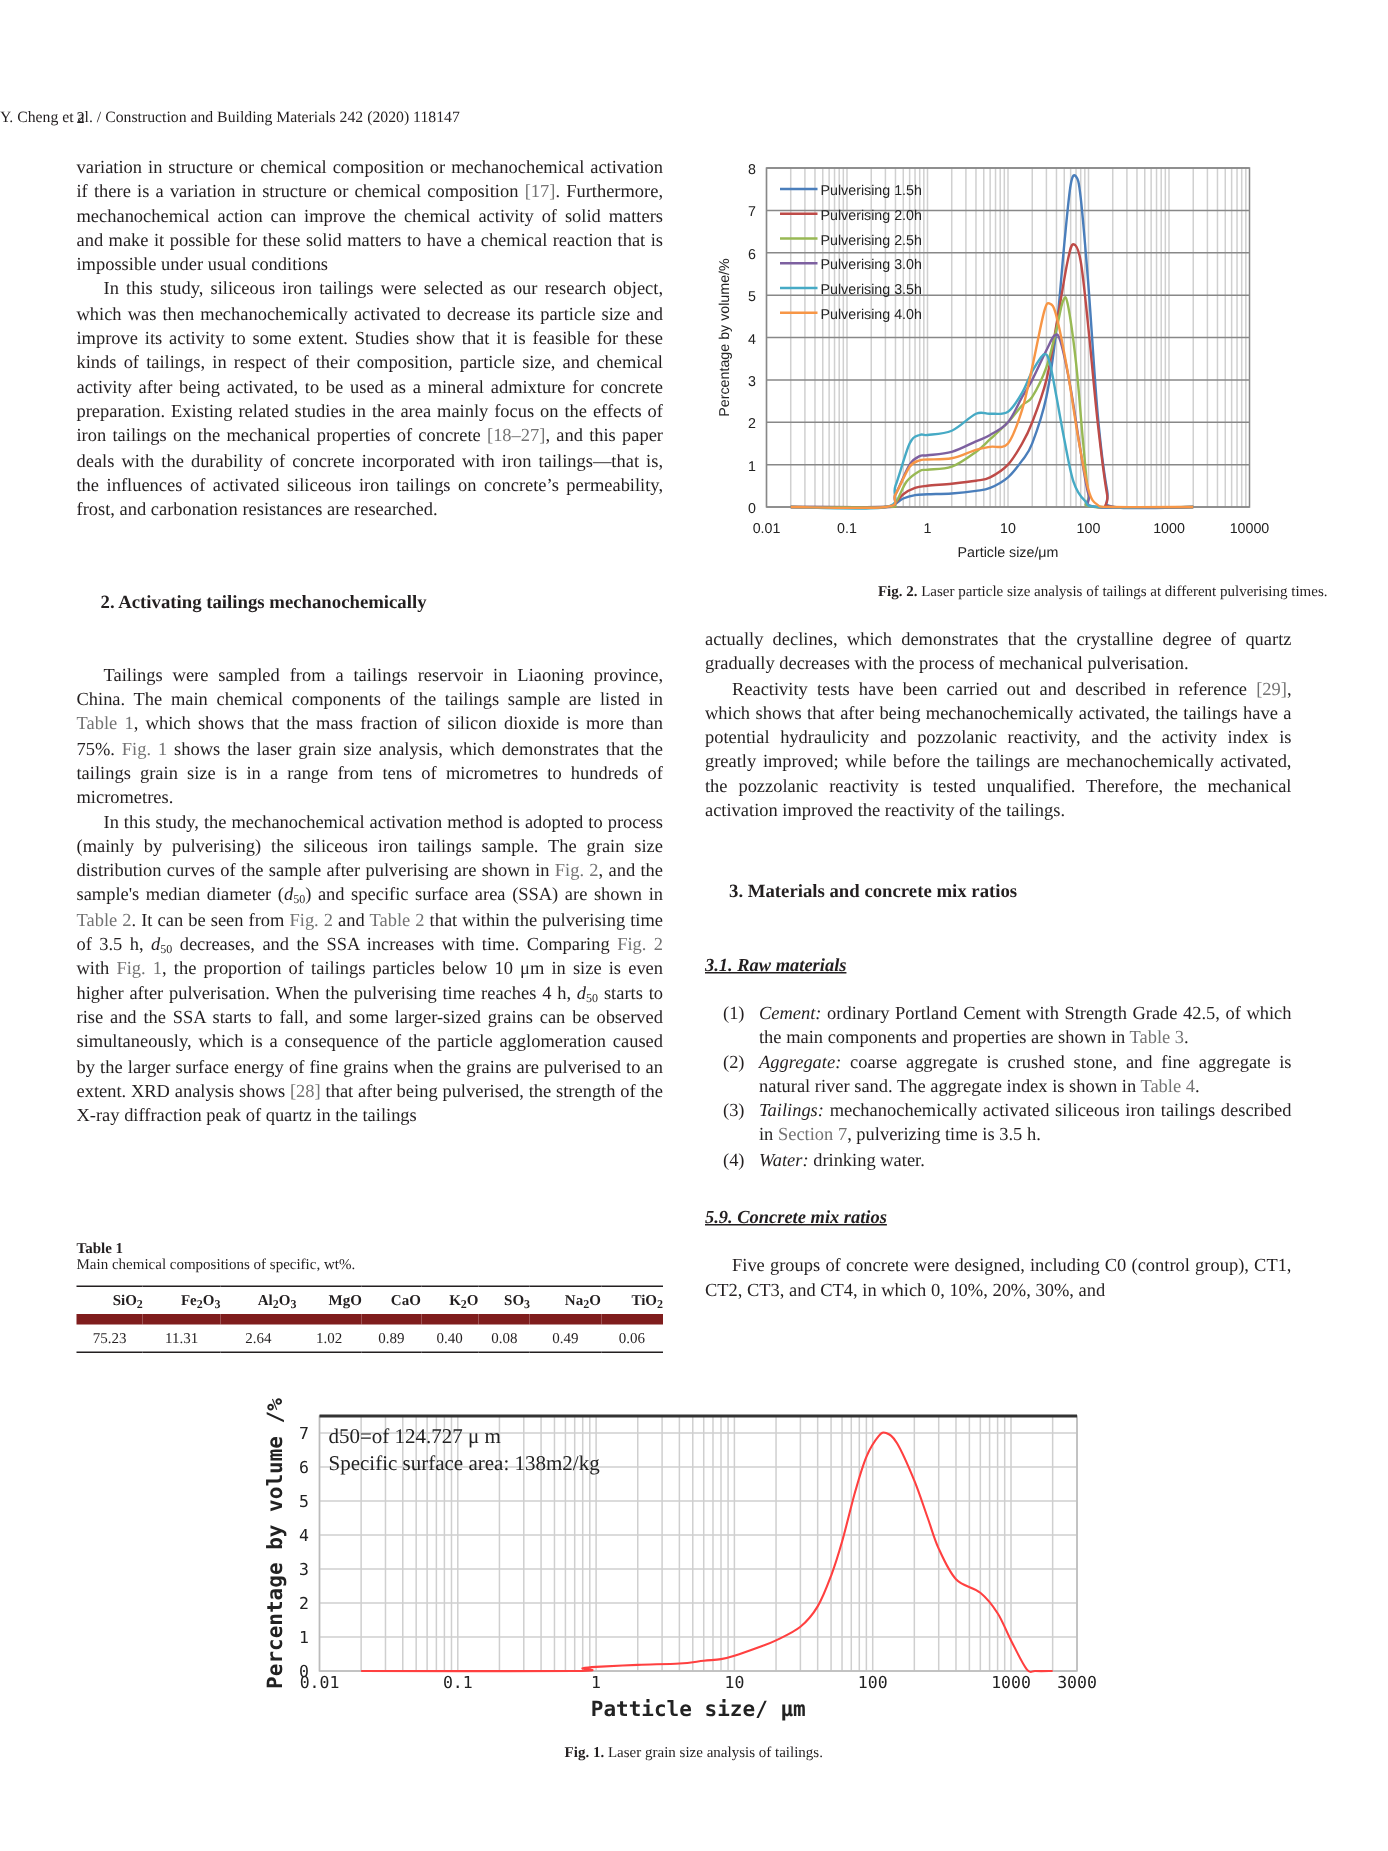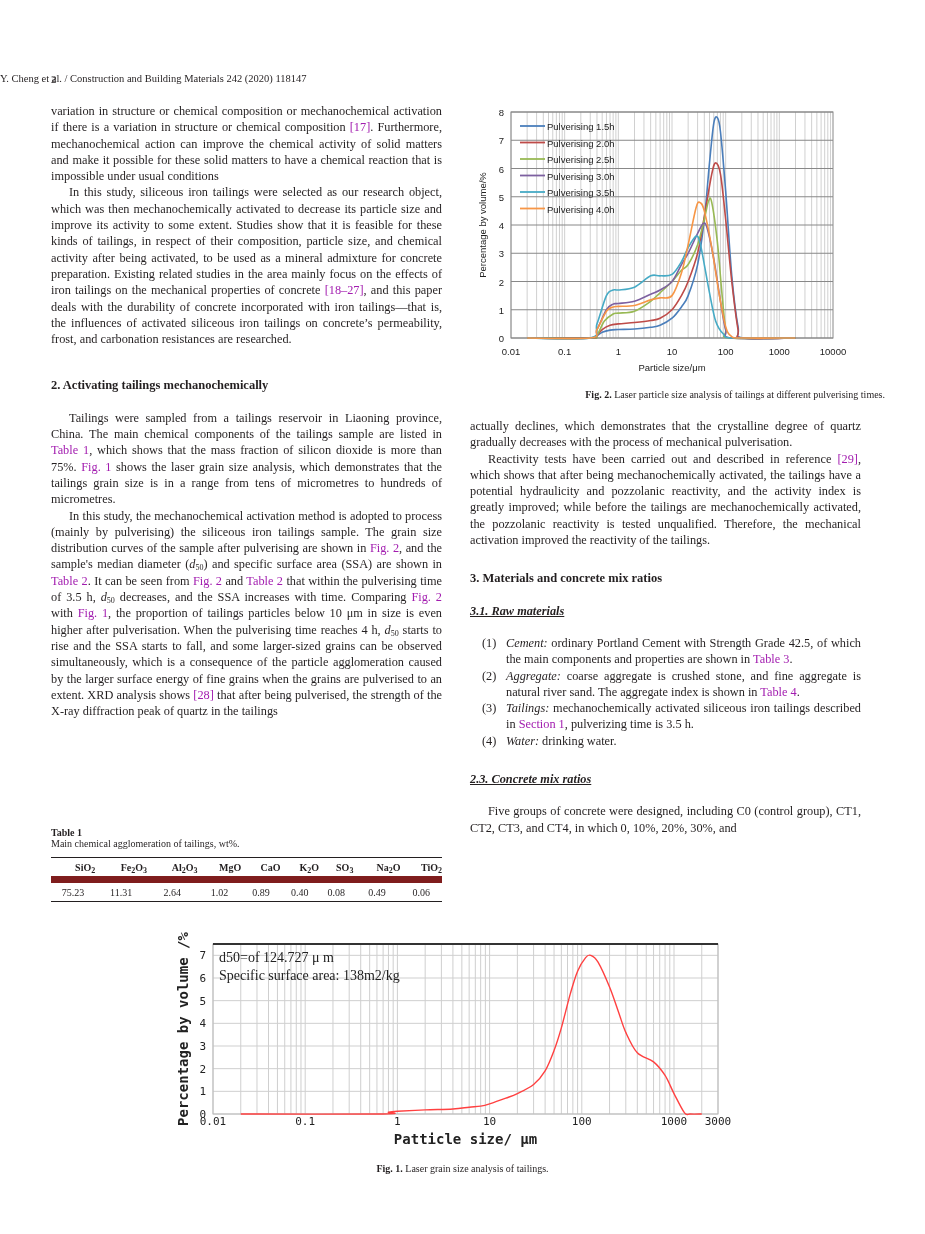--- a/index.html
+++ b/index.html
@@ -4,22 +4,22 @@
 <style>
   html, body { margin: 0; padding: 0; background: #fff; }
   body { width: 925px; height: 1234px; position: relative; overflow: hidden;
          font-family: "Liberation Serif", "DejaVu Serif", serif; color: #231f20; }
   .abs { position: absolute; }
   .page-num { left: 51px; top: 73px; font-size: 11px; }
   .running-head { left: 0; width: 925px; top: 73px; text-align: left; font-size: 10.5px; }
   .col { position: absolute; font-size: 12.3px; line-height: 16.3px; text-align: justify; }
   .col p { margin: 0; }
   .col p.indent { text-indent: 18px; }
-  .link { color: #a21caf; }
-  .sec-head { font-weight: bold; font-size: 12.5px; margin: 0; }
+  .link { color: #737373; }
+  .sec-head { font-weight: bold; font-size: 12.5px; margin: 16px; }
   .subsec-head { font-style: italic; font-size: 12.3px; margin: 0; text-decoration: underline; }
   .list-item { position: relative; padding-left: 36px; }
   .list-item .num { position: absolute; left: 12px; top: 0; }
   sub { font-size: 8px; vertical-align: -2px; line-height: 0; }
   .table1 { position: absolute; left: 51px; top: 827px; width: 391px; font-size: 10px; }
   .table1 .tlabel { font-weight: bold; }
   .table1 table { width: 100%; border-collapse: collapse; margin-top: 8px; }
   .table1 th { font-weight: bold; border-top: 1px solid #231f20; border-bottom: 7px solid #7f1d1d; padding: 4px 0 3px; text-align: right; }
   .table1 td { padding: 4px 0 3px; text-align: center; border-bottom: 1px solid #231f20; }
   .caption { position: absolute; font-size: 10px; text-align: center; }
@@ -37,21 +37,21 @@
   <p class="indent"><span>In this study, siliceous iron tailings were selected as our research object, which was then mechanochemically activated to decrease its particle size and improve its activity to some extent. Studies show that it is feasible for these kinds of tailings, in respect of their composition, particle size, and chemical activity after being activated, to be used as a mineral admixture for concrete preparation. Existing related studies in the area mainly focus on the effects of iron tailings on the mechanical properties of concrete </span><span class="link">[18–27]</span><span>, and this paper deals with the durability of concrete incorporated with iron tailings—that is, the influences of activated siliceous iron tailings on concrete’s permeability, frost, and carbonation resistances are researched.</span></p>
   <div style="height:30px"></div>
   <h2 class="sec-head">2. Activating tailings mechanochemically</h2>
   <div style="height:16px"></div>
   <p class="indent"><span>Tailings were sampled from a tailings reservoir in Liaoning province, China. The main chemical components of the tailings sample are listed in </span><span class="link">Table 1</span><span>, which shows that the mass fraction of silicon dioxide is more than 75%. </span><span class="link">Fig. 1</span><span> shows the laser grain size analysis, which demonstrates that the tailings grain size is in a range from tens of micrometres to hundreds of micrometres.</span></p>
   <p class="indent"><span>In this study, the mechanochemical activation method is adopted to process (mainly by pulverising) the siliceous iron tailings sample. The grain size distribution curves of the sample after pulverising are shown in </span><span class="link">Fig. 2</span><span>, and the sample's median diameter (</span><i>d</i><sub>50</sub><span>) and specific surface area (SSA) are shown in </span><span class="link">Table 2</span><span>. It can be seen from </span><span class="link">Fig. 2</span><span> and </span><span class="link">Table 2</span><span> that within the pulverising time of 3.5 h, </span><i>d</i><sub>50</sub><span> decreases, and the SSA increases with time. Comparing </span><span class="link">Fig. 2</span><span> with </span><span class="link">Fig. 1</span><span>, the proportion of tailings particles below 10 μm in size is even higher after pulverisation. When the pulverising time reaches 4 h, </span><i>d</i><sub>50</sub><span> starts to rise and the SSA starts to fall, and some larger-sized grains can be observed simultaneously, which is a consequence of the particle agglomeration caused by the larger surface energy of fine grains when the grains are pulverised to an extent. XRD analysis shows </span><span class="link">[28]</span><span> that after being pulverised, the strength of the X-ray diffraction peak of quartz in the tailings</span></p>
 </div>
 
 <div class="table1">
   <div class="tlabel">Table 1</div>
-  <div>Main chemical agglomeration of tailings, wt%.</div>
+  <div>Main chemical compositions of specific, wt%.</div>
   <table>
     <thead>
         <tr id="t1-head">
           <th><span>SiO</span><sub>2</sub></th>
           <th><span>Fe</span><sub>2</sub><span>O</span><sub>3</sub></th>
           <th><span>Al</span><sub>2</sub><span>O</span><sub>3</sub></th>
           <th><span>MgO</span></th>
           <th><span>CaO</span></th>
           <th><span>K</span><sub>2</sub><span>O</span></th>
           <th><span>SO</span><sub>3</sub></th>
@@ -197,25 +197,25 @@
   <p>actually declines, which demonstrates that the crystalline degree of quartz gradually decreases with the process of mechanical pulverisation.</p>
   <p class="indent"><span>Reactivity tests have been carried out and described in reference </span><span class="link">[29]</span><span>, which shows that after being mechanochemically activated, the tailings have a potential hydraulicity and pozzolanic reactivity, and the activity index is greatly improved; while before the tailings are mechanochemically activated, the pozzolanic reactivity is tested unqualified. Therefore, the mechanical activation improved the reactivity of the tailings.</span></p>
   <div style="height:22px"></div>
   <h2 class="sec-head">3. Materials and concrete mix ratios</h2>
   <div style="height:16px"></div>
   <h3 class="subsec-head">3.1. Raw materials</h3>
   <div style="height:16px"></div>
   <div id="raw-list">
       <div class="list-item"><span class="num">(1)</span><i>Cement:</i><span> ordinary Portland Cement with Strength Grade 42.5, of which the main components and properties are shown in </span><span class="link">Table 3</span><span>.</span></div>
       <div class="list-item"><span class="num">(2)</span><i>Aggregate:</i><span> coarse aggregate is crushed stone, and fine aggregate is natural river sand. The aggregate index is shown in </span><span class="link">Table 4</span><span>.</span></div>
-      <div class="list-item"><span class="num">(3)</span><i>Tailings:</i><span> mechanochemically activated siliceous iron tailings described in </span><span class="link">Section 1</span><span>, pulverizing time is 3.5 h.</span></div>
+      <div class="list-item"><span class="num">(3)</span><i>Tailings:</i><span> mechanochemically activated siliceous iron tailings described in </span><span class="link">Section 7</span><span>, pulverizing time is 3.5 h.</span></div>
       <div class="list-item"><span class="num">(4)</span><i>Water:</i><span> drinking water.</span><span></span></div>
     </div>
   <div style="height:22px"></div>
-  <h3 class="subsec-head">2.3. Concrete mix ratios</h3>
+  <h3 class="subsec-head">5.9. Concrete mix ratios</h3>
   <div style="height:16px"></div>
   <p class="indent">Five groups of concrete were designed, including C0 (control group), CT1, CT2, CT3, and CT4, in which 0, 10%, 20%, 30%, and</p>
 </div>
 
 <svg id="fig1" class="abs" style="left:170px; top:925px;" width="580" height="230">
     <g>
       <line x1="43" x2="43" y1="19" y2="189" stroke="#cfcfcf" stroke-width="1"></line>
       <line x1="70.75548335347041" x2="70.75548335347041" y1="19" y2="189" stroke="#cfcfcf" stroke-width="1"></line>
       <line x1="86.99140030464085" x2="86.99140030464085" y1="19" y2="189" stroke="#cfcfcf" stroke-width="1"></line>
       <line x1="98.51096670694082" x2="98.51096670694082" y1="19" y2="189" stroke="#cfcfcf" stroke-width="1"></line>

